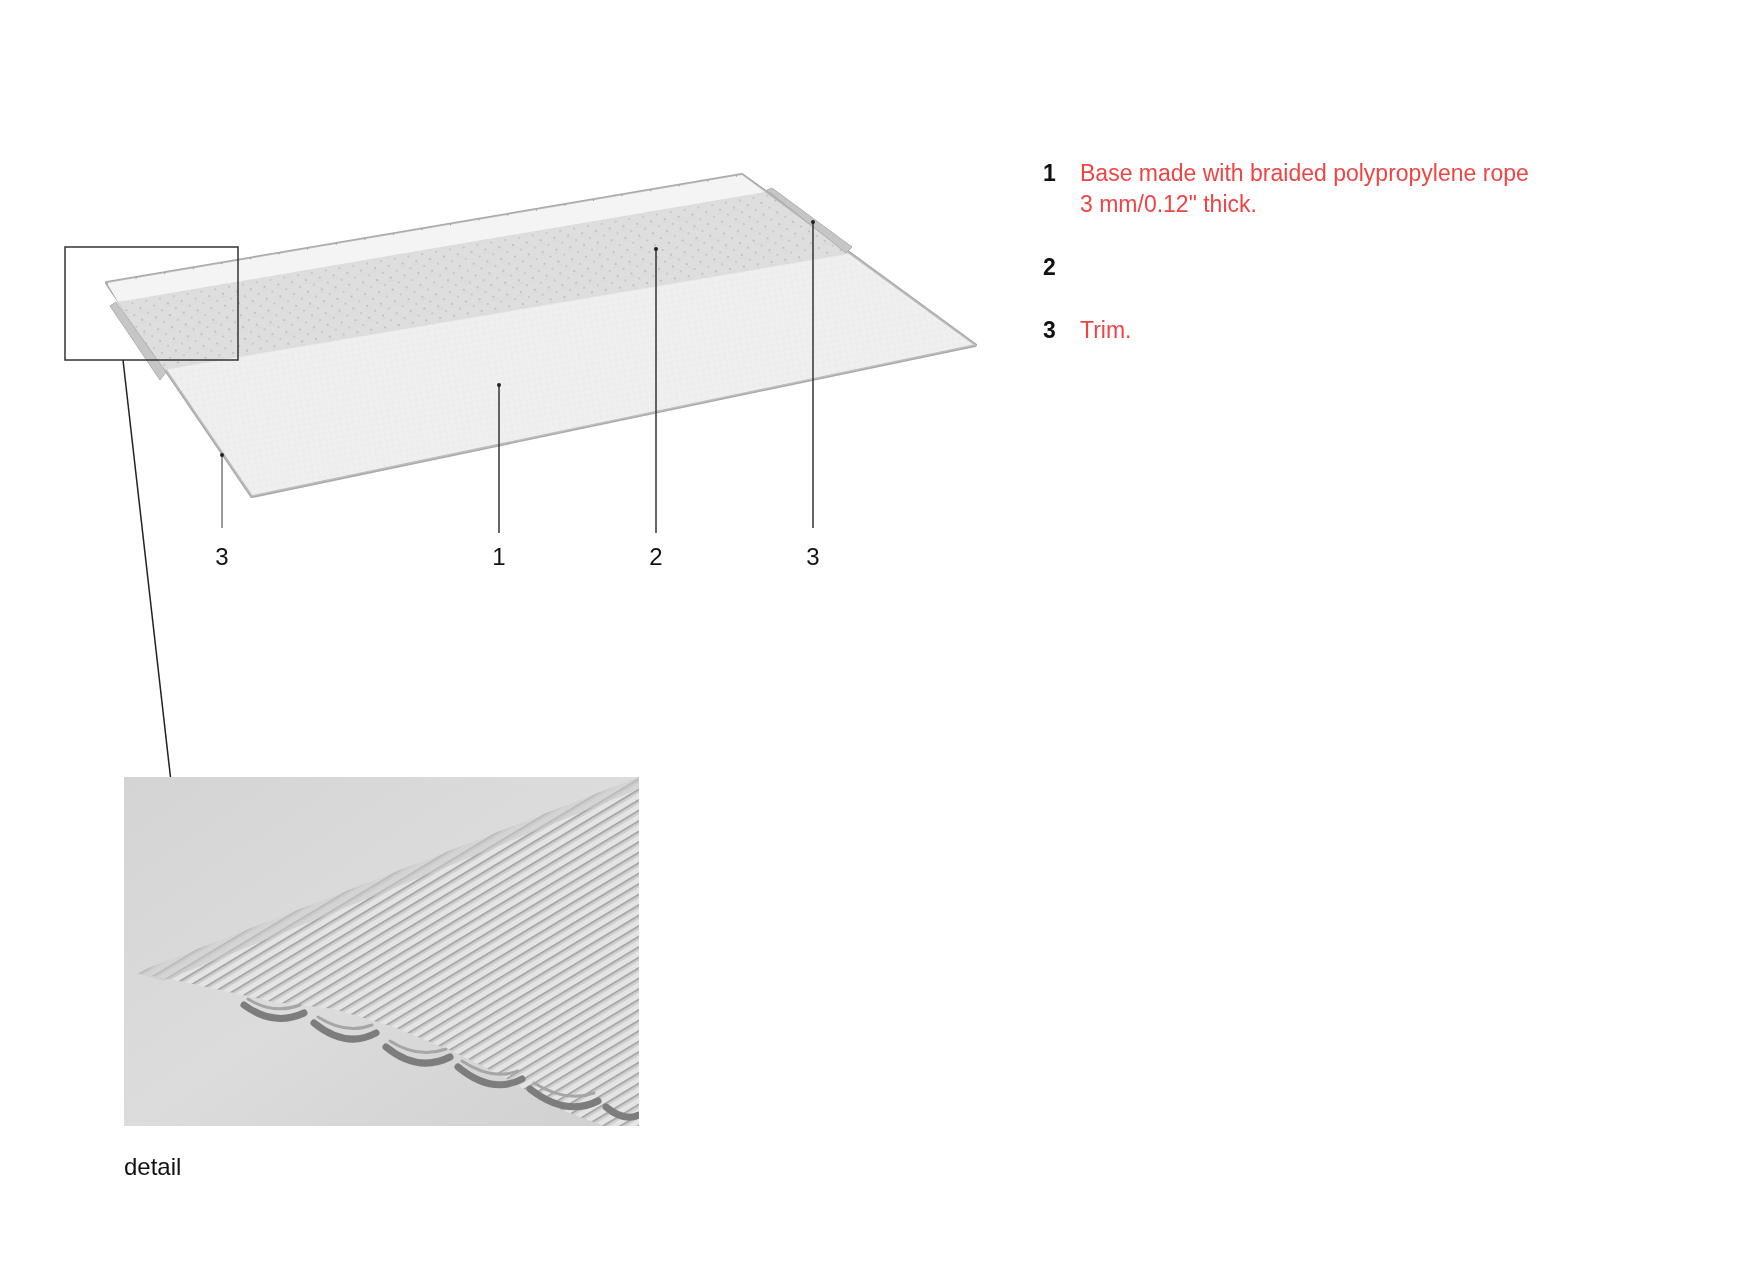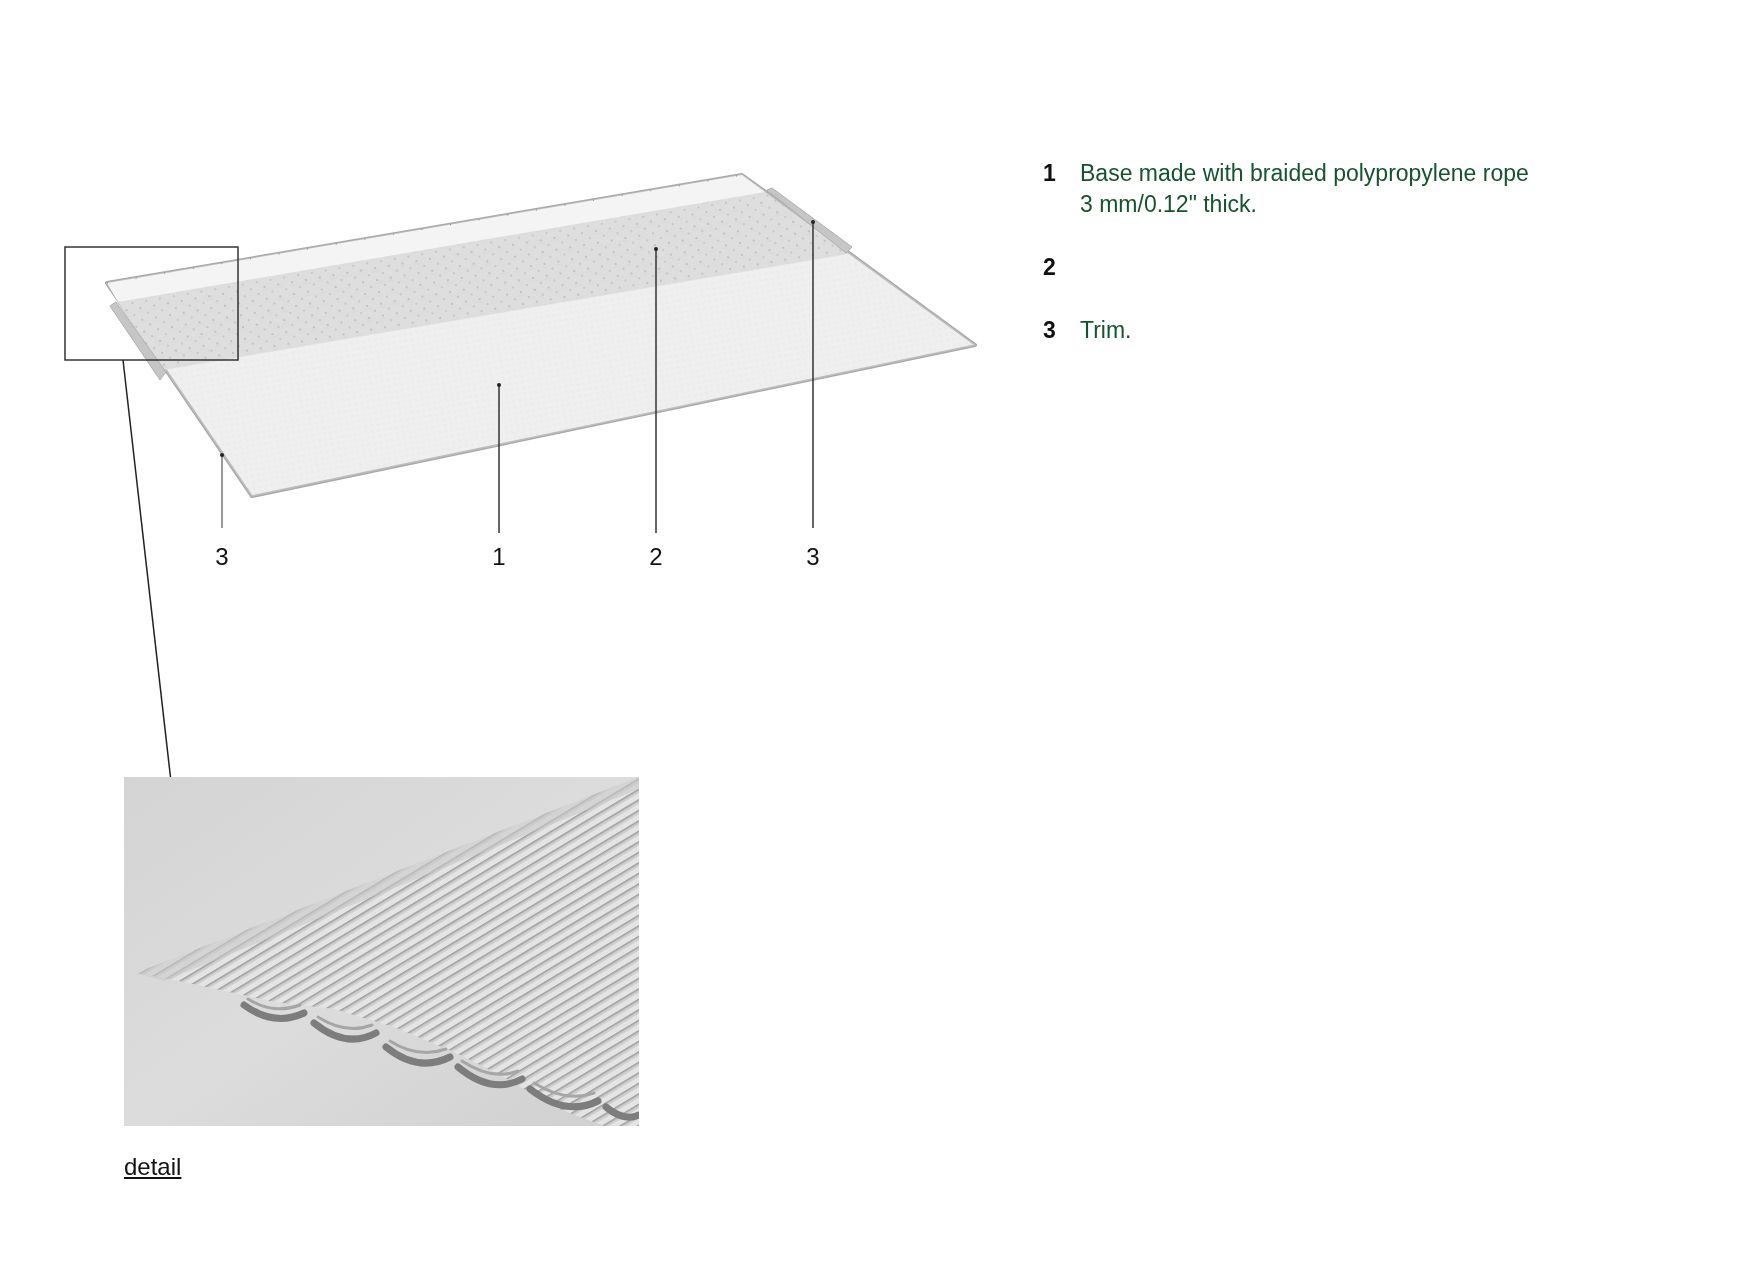--- a/index.html
+++ b/index.html
@@ -4,23 +4,23 @@
 <style>
   html, body { margin: 0; padding: 0; background: #ffffff; }
   body { width: 1752px; height: 1280px; position: relative; overflow: hidden;
          font-family: "Liberation Sans", "DejaVu Sans", sans-serif; color: #111; }
   #diagram-svg { position: absolute; left: 0; top: 0; width: 1752px; height: 1280px; }
   .callout-label { position: absolute; font-size: 24px; line-height: 24px; width: 30px;
                    margin-left: -15px; text-align: center; color: #111; }
   .legend { position: absolute; left: 1043px; top: 158px; width: 620px; }
   .legend-item { display: flex; align-items: flex-start; margin-bottom: 32px; }
   .legend-num { width: 37px; font-weight: bold; font-size: 23px; line-height: 31px; flex: none; }
-  .legend-text { font-size: 23px; line-height: 31px; color: #14532d; }
+  .legend-text { font-size: 23px; line-height: 31px; color: #ef4444; }
   .legend-text span { display: block; }
-  .detail-caption { position: absolute; left: 124px; top: 1153px; font-size: 24px; line-height: 28px; text-decoration: underline; }
+  .detail-caption { position: absolute; left: 124px; top: 1153px; font-size: 24px; line-height: 28px; }
 </style>
 </head>
 <body>
 
 <svg id="diagram-svg" viewBox="0 0 1752 1280" xmlns="http://www.w3.org/2000/svg">
   <defs>
     <pattern id="stripDots" width="14" height="12" patternUnits="userSpaceOnUse" patternTransform="rotate(-9.6)">
       <rect width="14" height="12" fill="#dedede"></rect>
       <circle cx="3" cy="3" r="0.9" fill="#b5b5b5"></circle>
       <circle cx="10" cy="9" r="0.9" fill="#bdbdbd"></circle>

